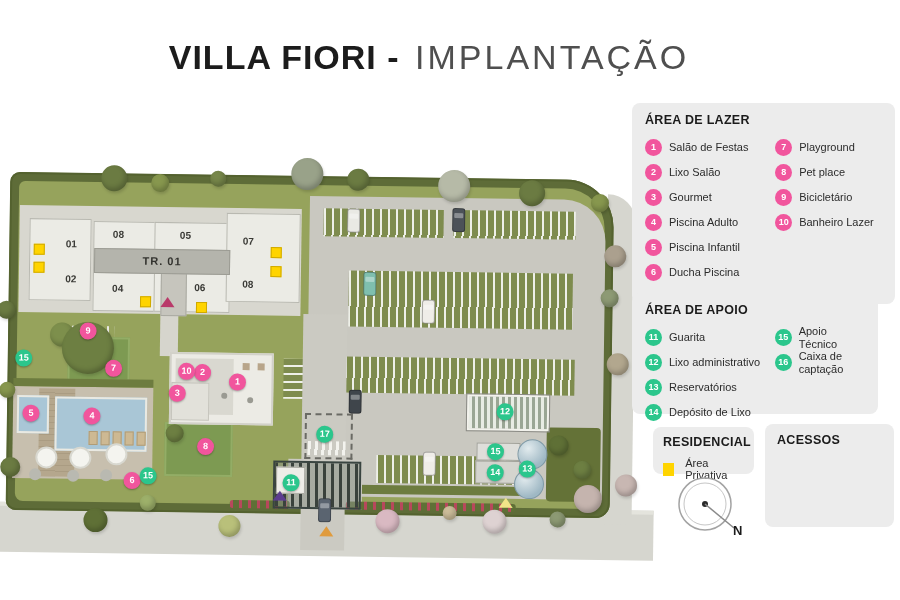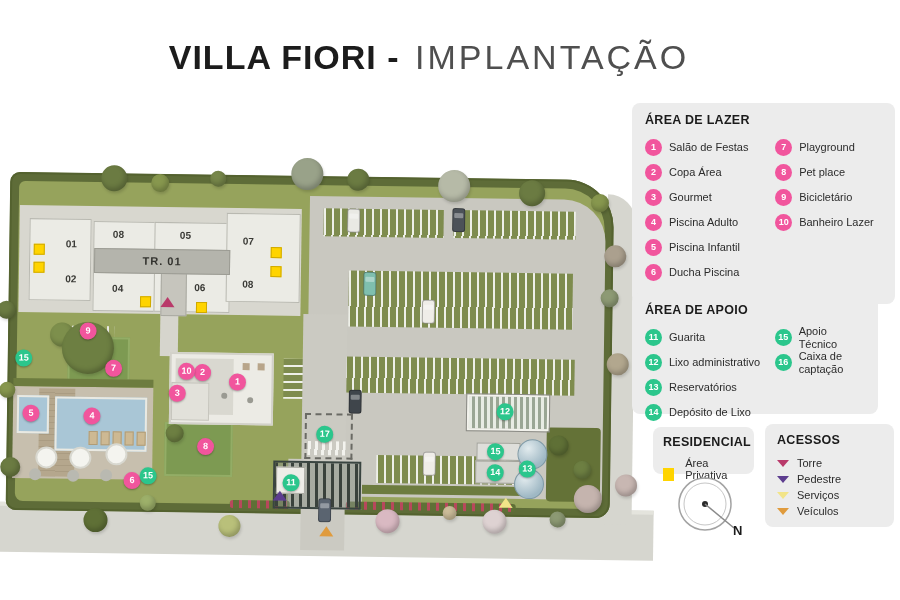--- a/index.html
+++ b/index.html
@@ -97,21 +97,21 @@
   #panel-lazer{left:632px;top:103px;width:263px;height:201px;}
   #panel-apoio{left:632px;top:293px;width:246px;height:121px;}
   #panel-residencial{left:653px;top:427px;width:101px;height:47px;padding:8px 10px;}
   #panel-acessos{left:765px;top:424px;width:129px;height:103px;padding:9px 12px;}
   .lg-cols{display:flex;align-items:flex-start;}
   .lg-col{display:flex;flex-direction:column;}
   .lg-item{display:flex;align-items:center;gap:7px;height:25px;}
   .lg-dot{width:17px;height:17px;min-width:17px;border-radius:50%;color:#fff;font-weight:bold;font-size:9px;
           line-height:17px;text-align:center;}
   .lg-label{font-size:11px;color:#2b2b2b;line-height:1.1;}
-  #panel-residencial .row{display:flex;align-items:flex-end;gap:11px;margin-top:2px;}
+  #panel-residencial .row{display:flex;align-items:center;gap:11px;margin-top:2px;}
   #res-swatch{width:13px;height:13px;background:#FFD400;}
   .ac-item{display:flex;align-items:center;gap:8px;height:16px;}
   .tri-down{width:0;height:0;border-left:6px solid transparent;border-right:6px solid transparent;border-top:7px solid #000;}
 
   
   #compass{position:absolute;left:672px;top:471px;z-index:60;}
   #compass-n{position:absolute;left:733px;top:523px;font-weight:800;font-size:13px;color:#1b1b1b;z-index:61;}
 </style>
 </head>
 <body>
@@ -273,21 +273,21 @@
   <div class="panel" id="panel-lazer">
     <h3>ÁREA DE LAZER</h3>
     <div class="lg-cols" id="lazer-cols">
         <div class="lg-col" style="width: 134px;">
           <div class="lg-item">
             <span class="lg-dot" style="background: rgb(241, 85, 157);">1</span>
             <span class="lg-label">Salão de Festas</span>
           </div>
           <div class="lg-item">
             <span class="lg-dot" style="background: rgb(241, 85, 157);">2</span>
-            <span class="lg-label">Copa Área</span>
+            <span class="lg-label">Lixo Salão</span>
           </div>
           <div class="lg-item">
             <span class="lg-dot" style="background: rgb(241, 85, 157);">3</span>
             <span class="lg-label">Gourmet</span>
           </div>
           <div class="lg-item">
             <span class="lg-dot" style="background: rgb(241, 85, 157);">4</span>
             <span class="lg-label">Piscina Adulto</span>
           </div>
           <div class="lg-item">
@@ -357,38 +357,20 @@
   <div class="panel" id="panel-residencial">
     <h3>RESIDENCIAL</h3>
     <div class="row">
       <span id="res-swatch"></span>
       <span class="lg-label">Área Privativa</span>
     </div>
   </div>
 
   <div class="panel" id="panel-acessos">
     <h3>ACESSOS</h3>
-    <div id="acessos-items">
-        <div class="ac-item">
-          <span class="tri-down" style="border-top-color: rgb(185, 58, 106);"></span>
-          <span class="lg-label">Torre</span>
-        </div>
-        <div class="ac-item">
-          <span class="tri-down" style="border-top-color: rgb(93, 61, 143);"></span>
-          <span class="lg-label">Pedestre</span>
-        </div>
-        <div class="ac-item">
-          <span class="tri-down" style="border-top-color: rgb(242, 228, 136);"></span>
-          <span class="lg-label">Serviços</span>
-        </div>
-        <div class="ac-item">
-          <span class="tri-down" style="border-top-color: rgb(224, 155, 61);"></span>
-          <span class="lg-label">Veículos</span>
-        </div>
-      </div>
   </div>
 
   <svg id="compass" width="72" height="72" viewBox="0 0 72 72">
     <circle cx="33" cy="33" r="26" fill="none" stroke="#a3a3a3" stroke-width="1.5"></circle>
     <circle cx="33" cy="33" r="21" fill="none" stroke="#c6c6c6" stroke-width="1"></circle>
     <circle cx="33" cy="33" r="3" fill="#2a2a2a"></circle>
     <line x1="33" y1="33" x2="62" y2="57" stroke="#8a8a8a" stroke-width="1.5"></line>
   </svg>
   <div id="compass-n">N</div>
 

